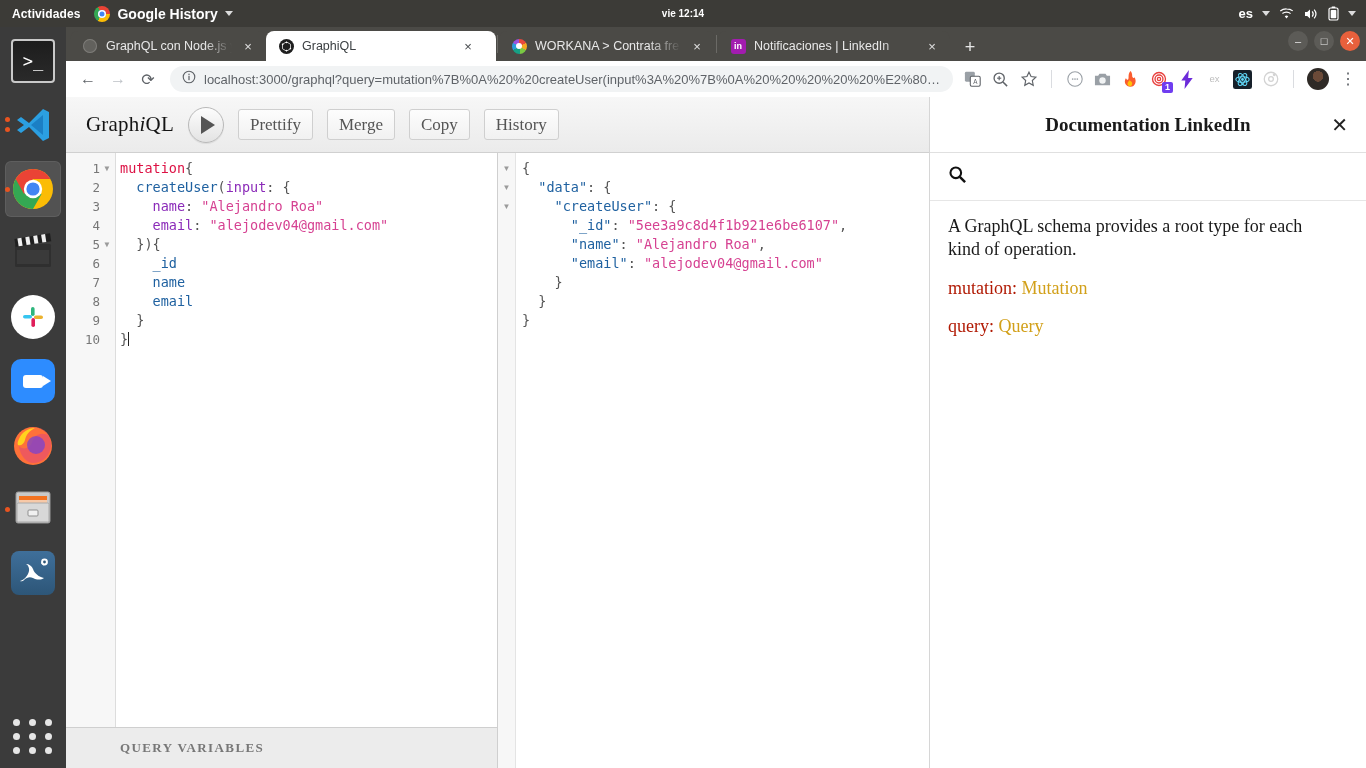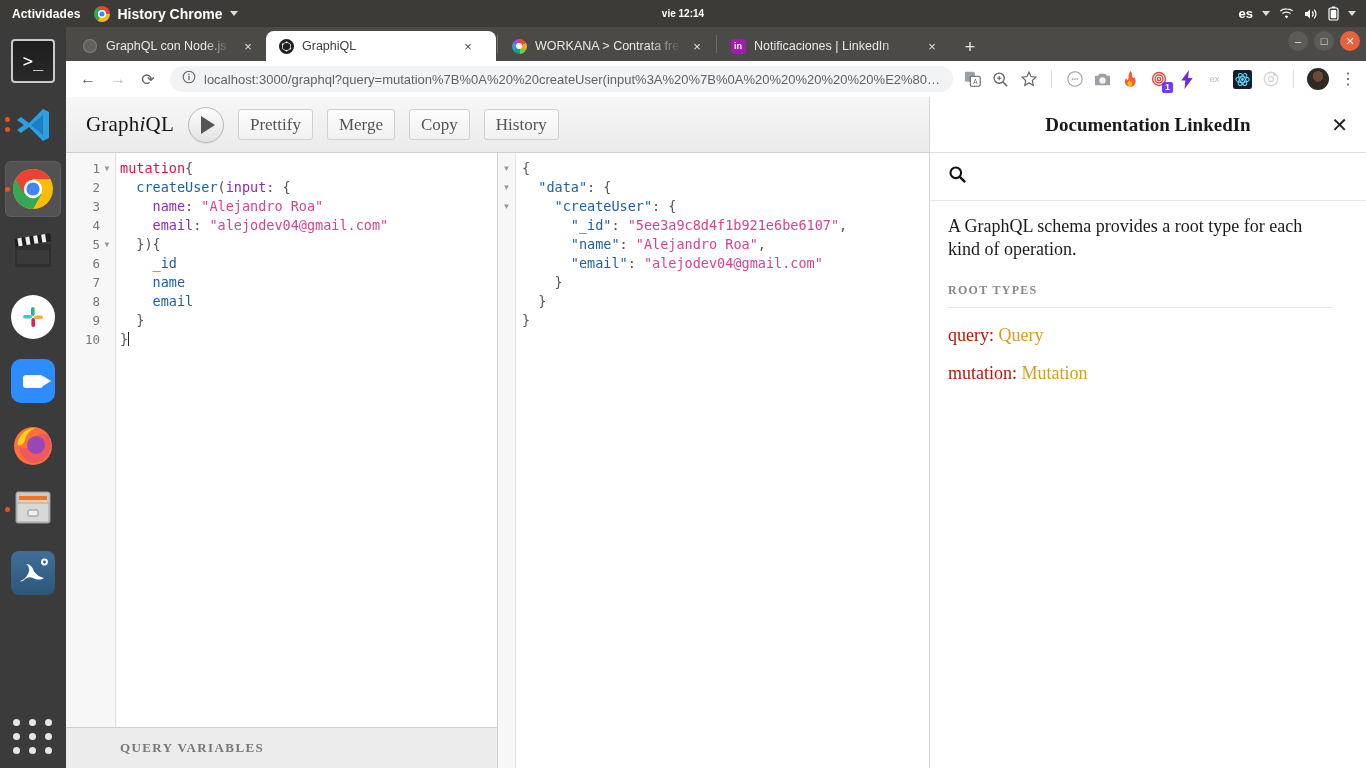--- a/index.html
+++ b/index.html
@@ -168,21 +168,21 @@
   .rt-type { color: #d2a01a; }
 </style>
 </head>
 <body>
 
 <div id="gnome-topbar">
   <div class="topbar-left">
     <span id="activities">Actividades</span>
     <span class="app-menu">
       <span class="chrome-mini"></span>
-      <span>History Chrome</span>
+      <span>Google History</span>
       <span class="caret-down"></span>
     </span>
   </div>
   <div class="topbar-center">vie 12:14</div>
   <div class="topbar-right">
     <span id="lang-indicator">es</span>
     <span class="caret-down"></span>
     <span class="tb-ico">
       <svg width="15" height="13" viewBox="0 0 16 14">
           <path d="M8 12.3l1.9-2.3a2.9 2.9 0 0 0-3.8 0z" fill="#fff"></path>
@@ -567,26 +567,25 @@
       <div id="doc-search">
         <span>
           <svg width="19" height="19" viewBox="0 0 20 20">
               <circle cx="8.2" cy="8.2" r="5.6" fill="none" stroke="#111" stroke-width="2.2"></circle>
               <line x1="12.4" y1="12.4" x2="18" y2="18" stroke="#111" stroke-width="2.6"></line>
             </svg>
         </span>
       </div>
       <div id="doc-body">
         <div id="doc-desc">A GraphQL schema provides a root type for each kind of operation.</div>
-        <div id="root-types-label">ROOT TYPES</div>
+        <div class="root-type">
+          <span class="rt-name">mutation</span><span class="rt-name">:</span>
+          <span class="rt-type">Mutation</span>
+        </div>
         <div class="root-type">
           <span class="rt-name">query</span><span class="rt-name">:</span>
           <span class="rt-type">Query</span>
         </div>
-        <div class="root-type">
-          <span class="rt-name">mutation</span><span class="rt-name">:</span>
-          <span class="rt-type">Mutation</span>
-        </div>
       </div>
     </div>
 
   </div>
 </div>
 
 </body></html>

